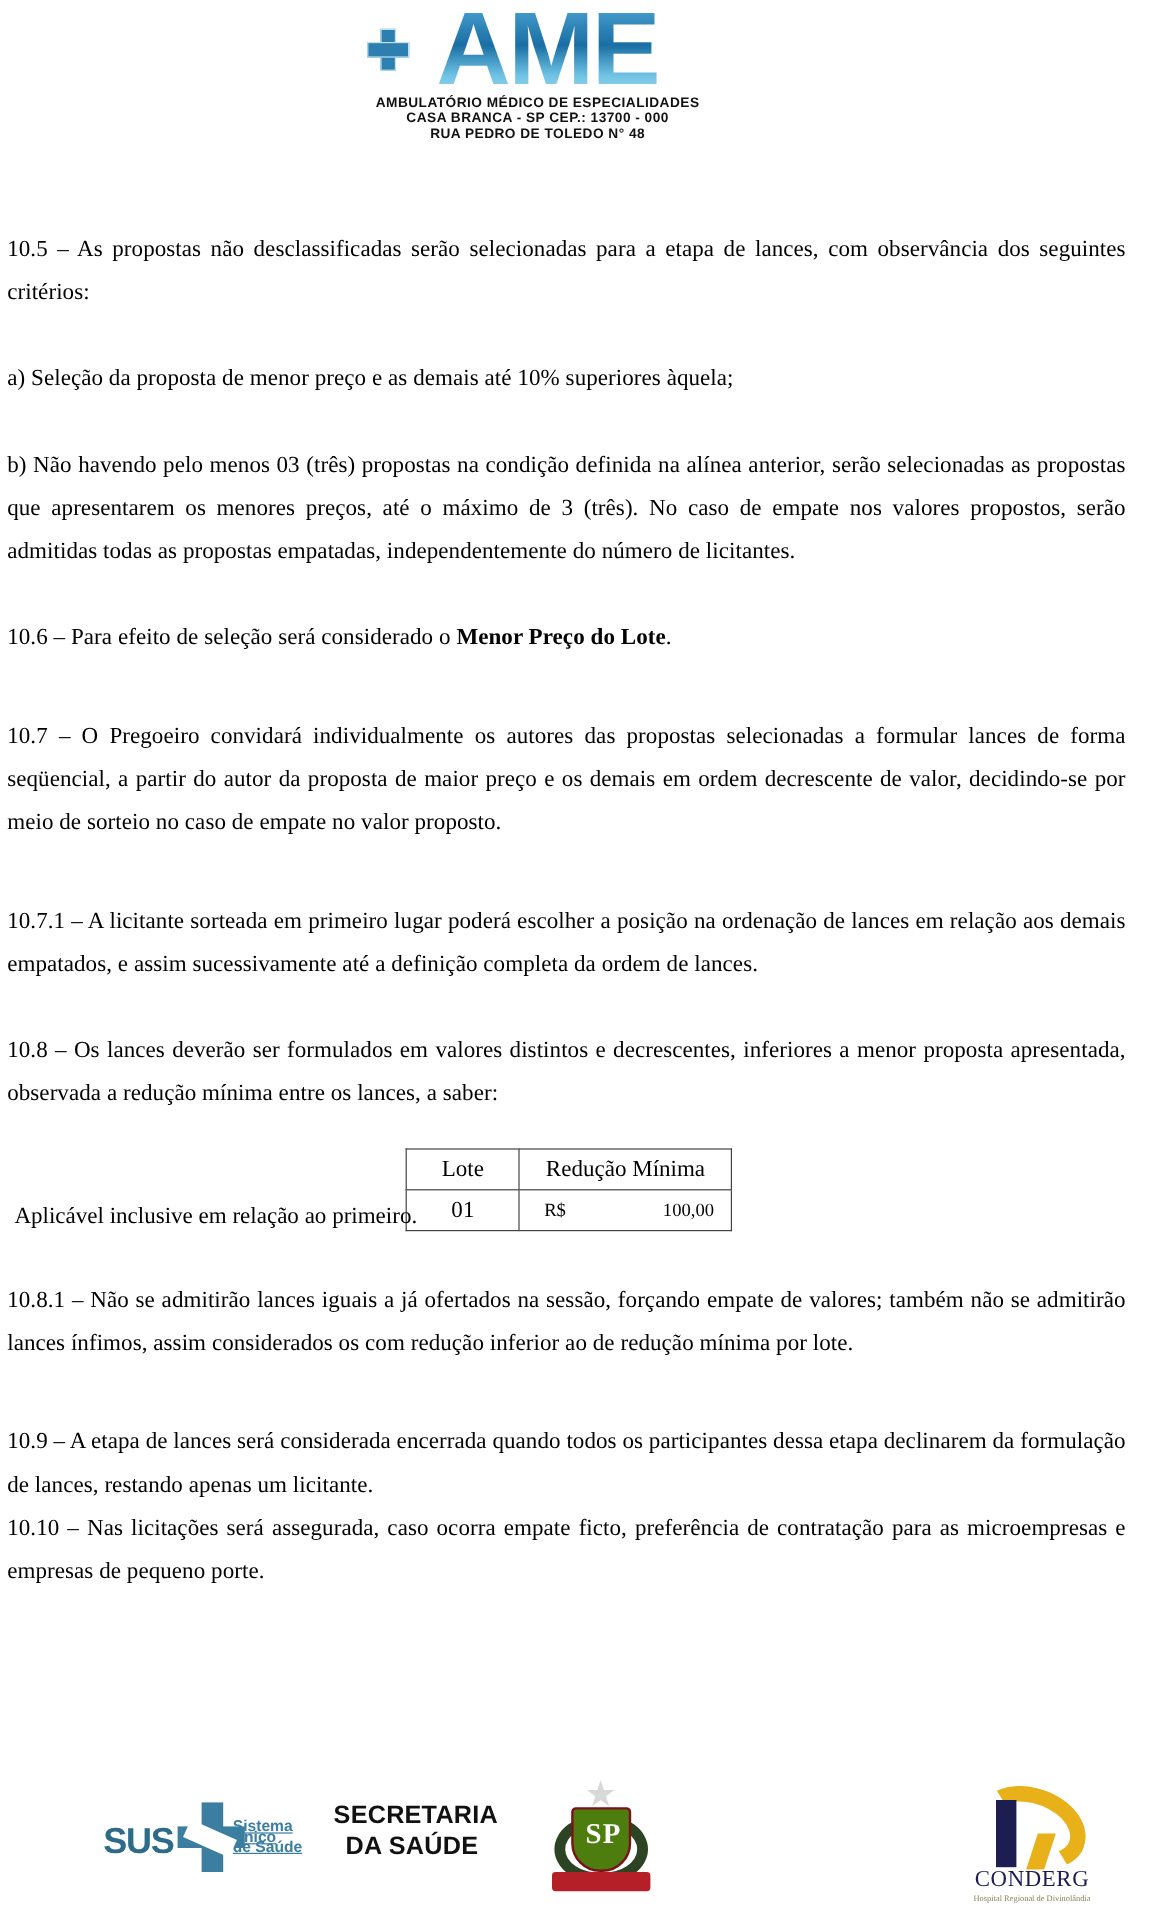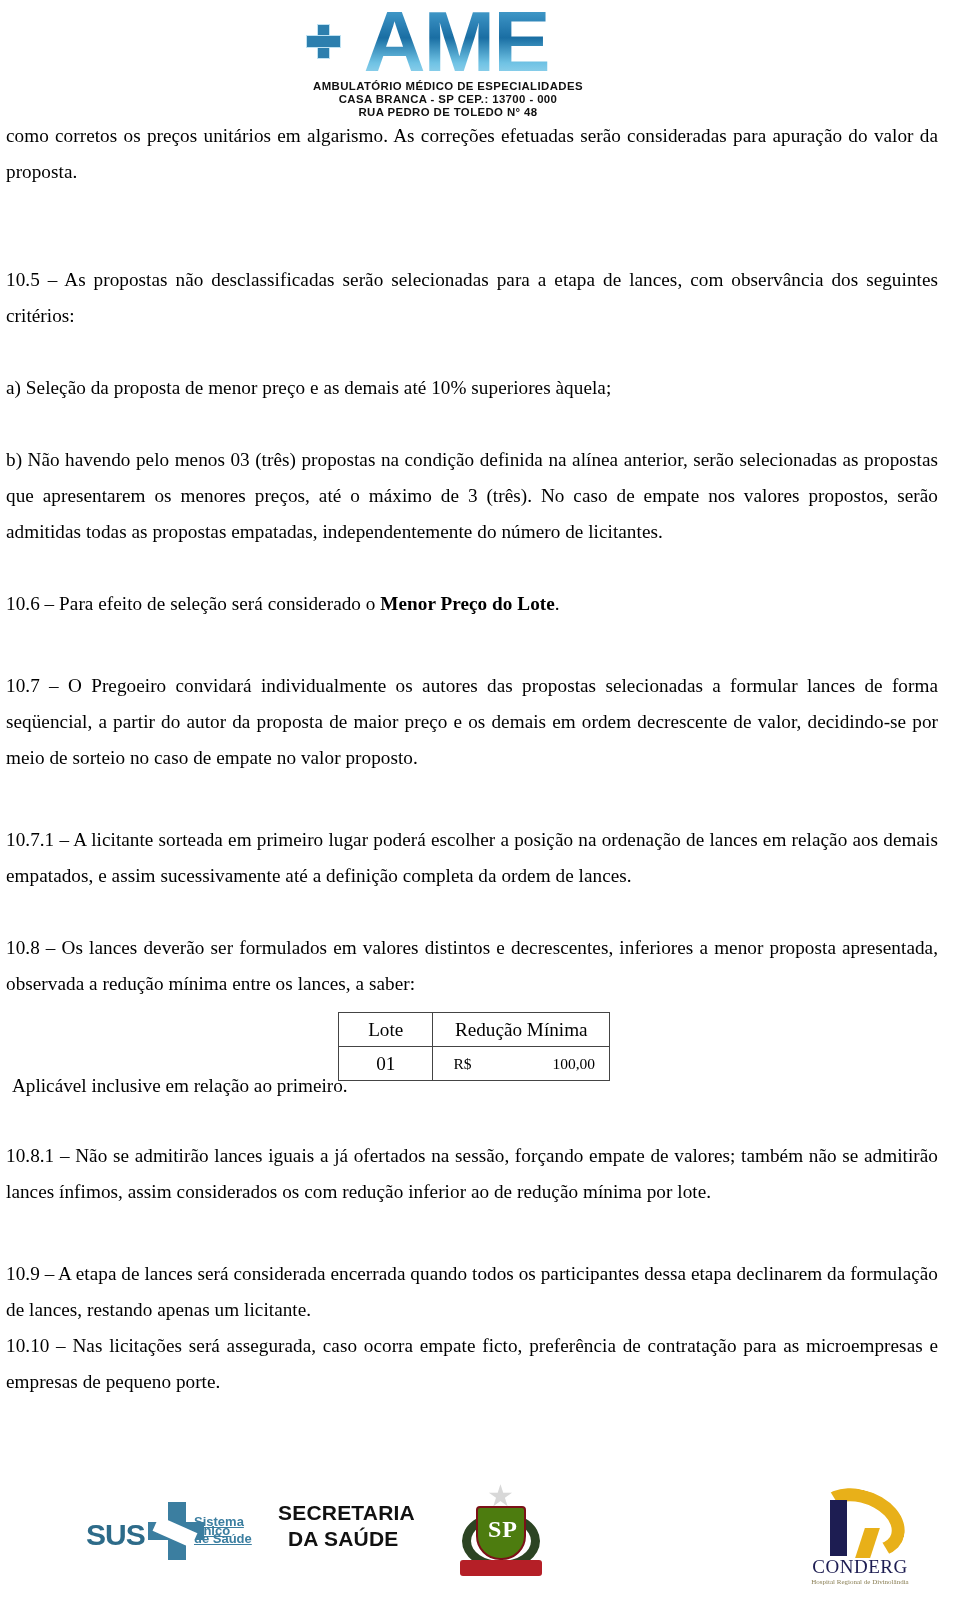--- a/index.html
+++ b/index.html
@@ -103,21 +103,21 @@
   b.bold { font-weight: bold; }
 
   
   .table-wrap {
     position: relative;
     height: 80px;
   }
   table.lote-table {
     position: absolute;
     left: 332px;
-    top: 0;
+    top: 17px;
     border-collapse: collapse;
     width: 272px;
     background: #ffffff;
   }
   table.lote-table td {
     border: 1px solid #444444;
     font-size: 19.2px;
     text-align: center;
     height: 33px;
     padding: 0 4px;
@@ -333,21 +333,20 @@
       <span class="ame-cross"></span>
     </div>
     <div class="ame-sub">AMBULATÓRIO MÉDICO DE ESPECIALIDADES</div>
     <div class="ame-sub">CASA BRANCA - SP  CEP.: 13700 - 000</div>
     <div class="ame-sub">RUA PEDRO DE TOLEDO N° 48</div>
   </div>
 </div>
 
 <div class="doc-body">
 
-  <p class="para">como corretos os preços unitários em algarismo. As correções efetuadas serão consideradas para apuração do valor da proposta.</p>
 
   <div class="gap-md"></div>
 
 
   <div class="gap-md"></div>
 
   <p class="para">10.5 – As propostas não desclassificadas serão selecionadas para a etapa de lances, com observância dos seguintes critérios:</p>
 
   <div class="gap-md"></div>
 

